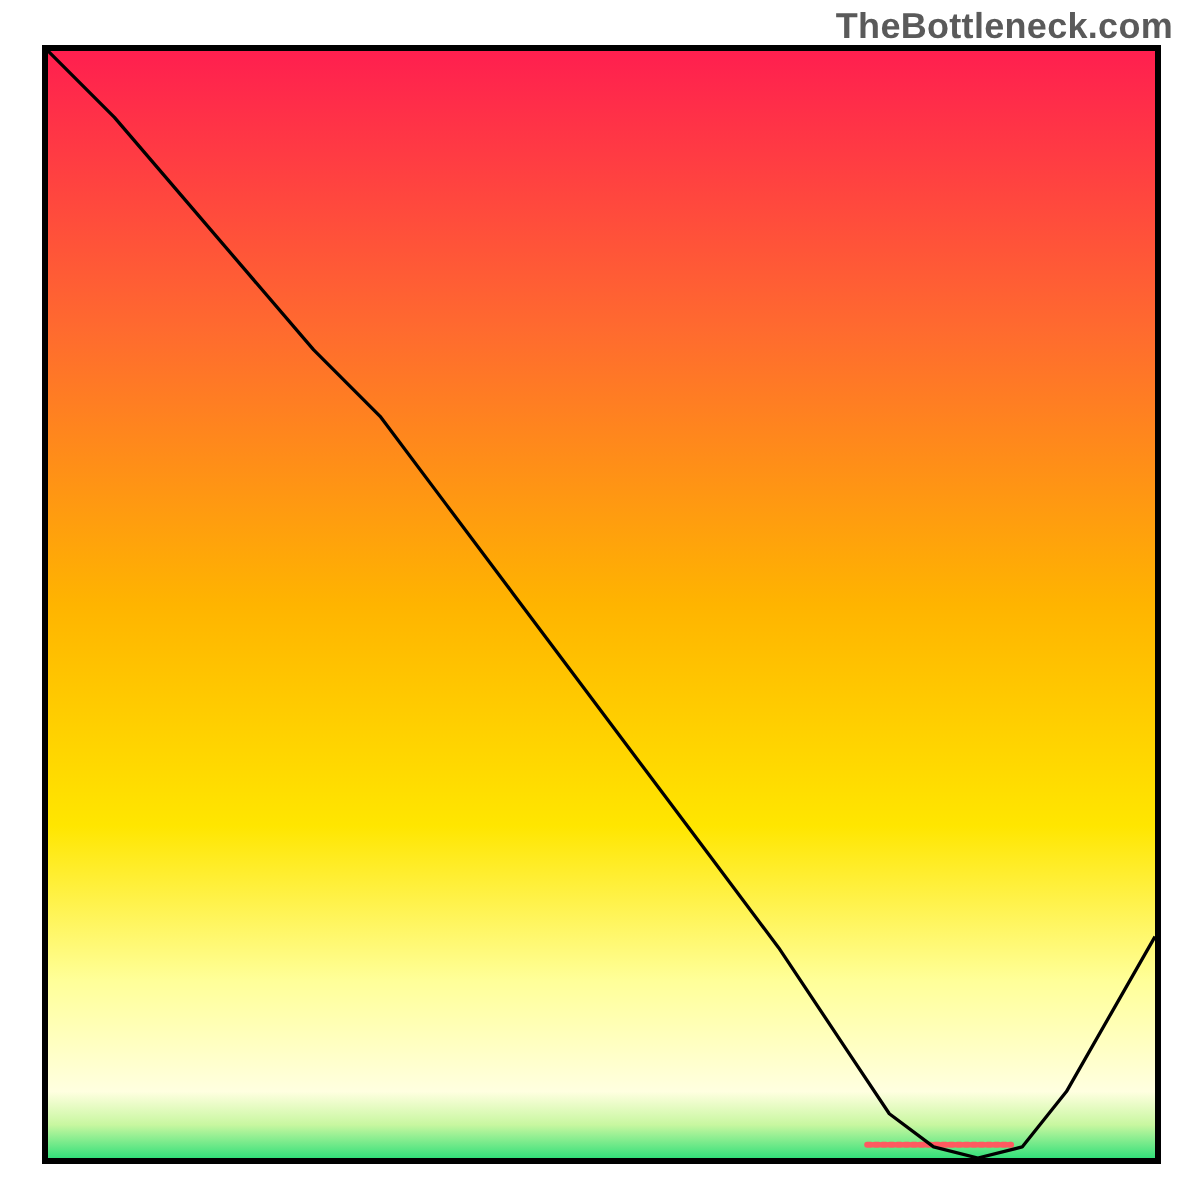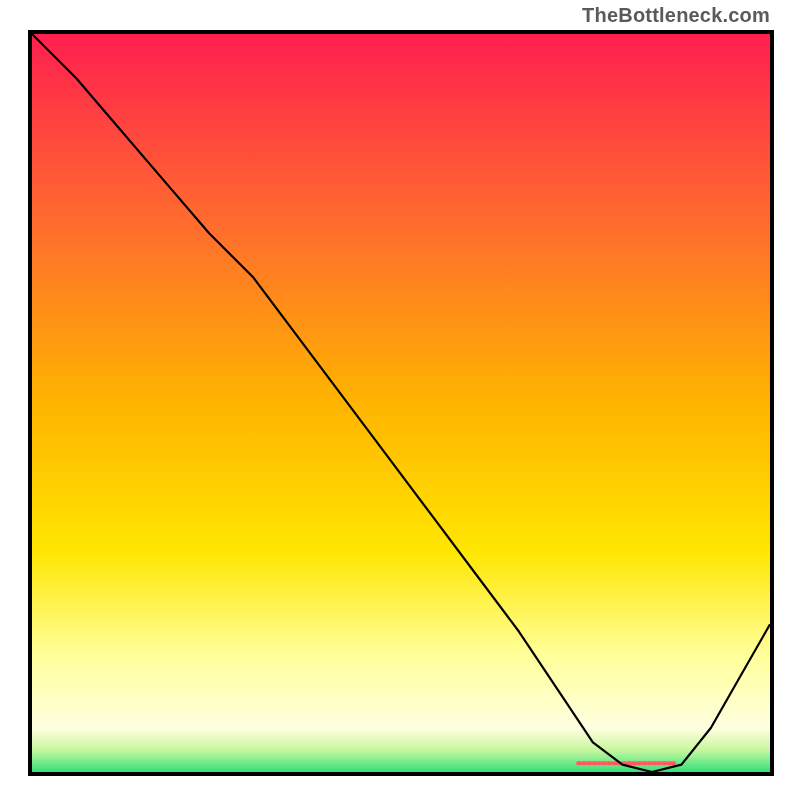--- a/index.html
+++ b/index.html
@@ -12,23 +12,23 @@
     font-family: Arial, Helvetica, sans-serif;
   }
   .frame {
     position: relative;
     width: 800px;
     height: 800px;
   }
   .watermark {
     position: absolute;
     top: 4px;
-    right: 30px;
+    right: 18px;
     color: #5a5a5a;
-    font-size: 20px;
+    font-size: 24px;
     font-weight: 600;
     letter-spacing: 0.2px;
   }
   .plot-area {
     position: absolute;
     left: 28px;
     top: 30px;
     width: 746px;
     height: 746px;
     box-sizing: border-box;

